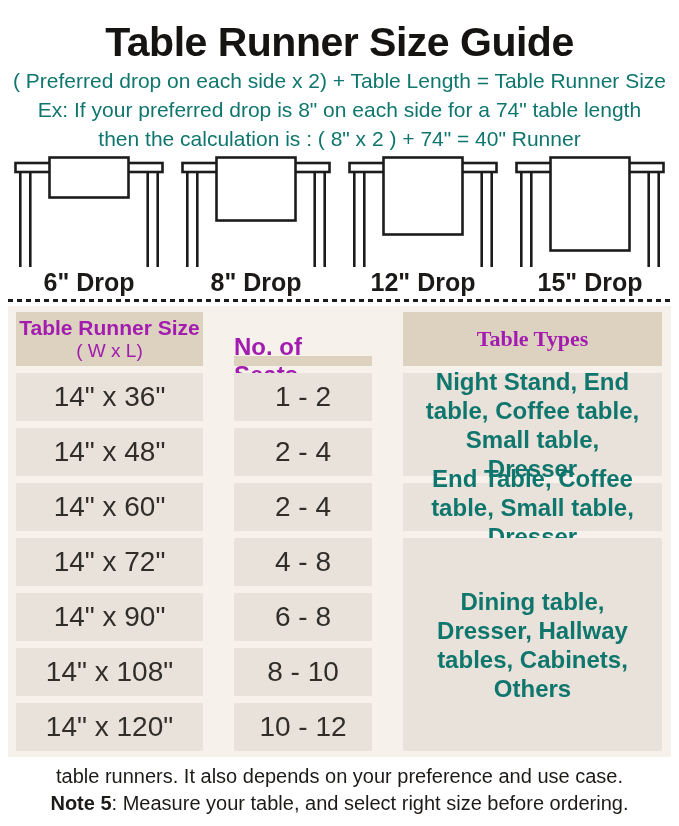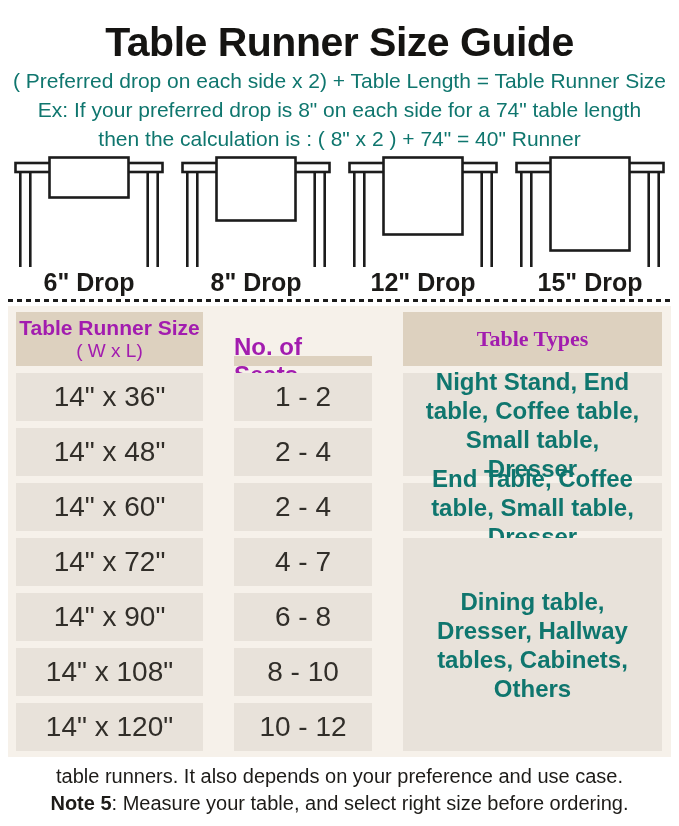--- a/index.html
+++ b/index.html
@@ -172,21 +172,21 @@
     <div class="cell size" style="grid-row:2">14" x 36"</div>
     <div class="cell seats" style="grid-row:2">1 - 2</div>
 
     <div class="cell size" style="grid-row:3">14" x 48"</div>
     <div class="cell seats" style="grid-row:3">2 - 4</div>
 
     <div class="cell size" style="grid-row:4">14" x 60"</div>
     <div class="cell seats" style="grid-row:4">2 - 4</div>
 
     <div class="cell size" style="grid-row:5">14" x 72"</div>
-    <div class="cell seats" style="grid-row:5">4 - 7</div>
+    <div class="cell seats" style="grid-row:5">4 - 8</div>
 
     <div class="cell size" style="grid-row:6">14" x 90"</div>
     <div class="cell seats" style="grid-row:6">6 - 8</div>
 
     <div class="cell size" style="grid-row:7">14" x 108"</div>
     <div class="cell seats" style="grid-row:7">8 - 10</div>
 
     <div class="cell size" style="grid-row:8">14" x 120"</div>
     <div class="cell seats" style="grid-row:8">10 - 12</div>
 

